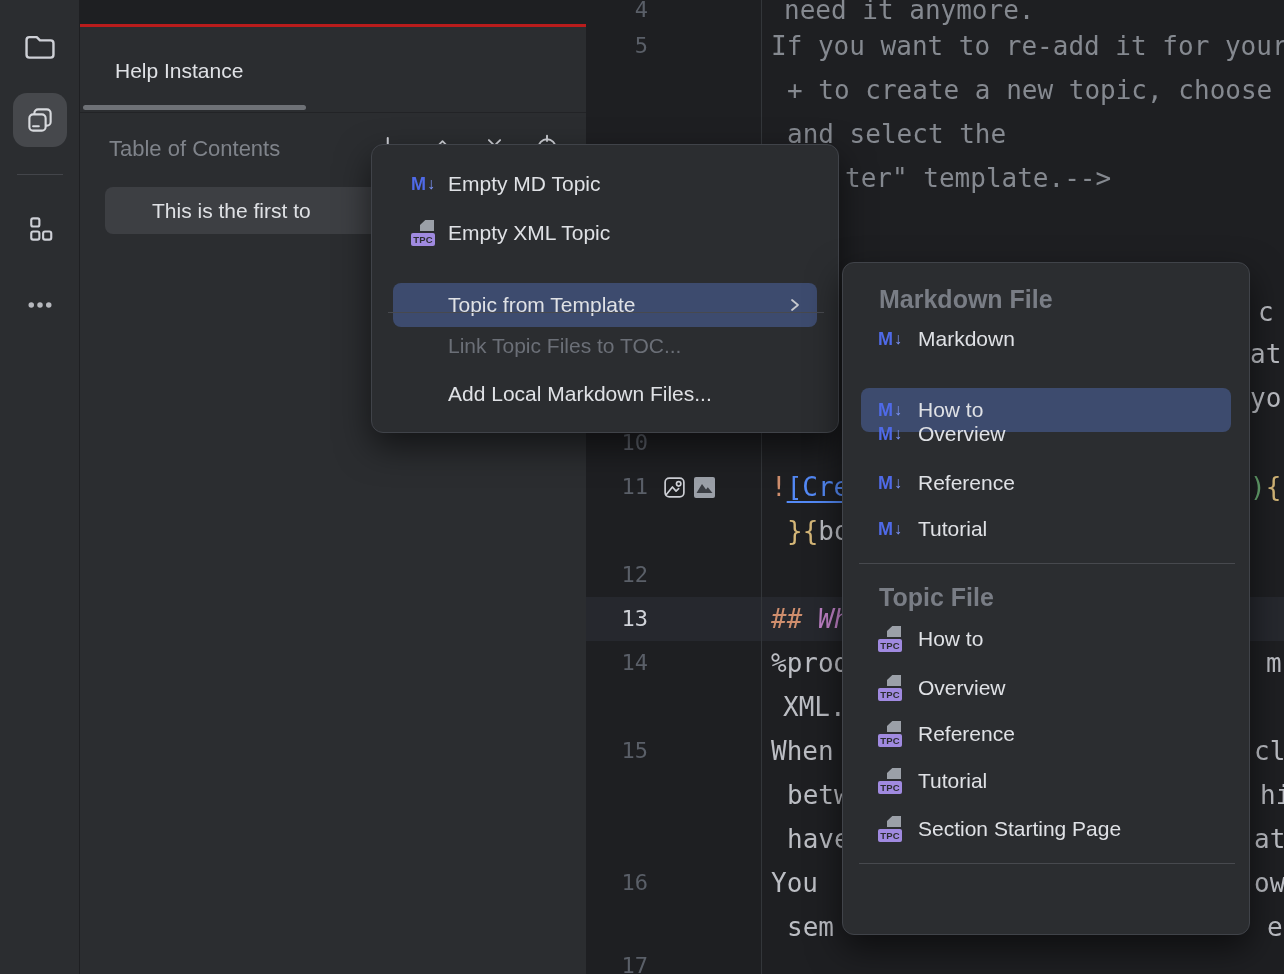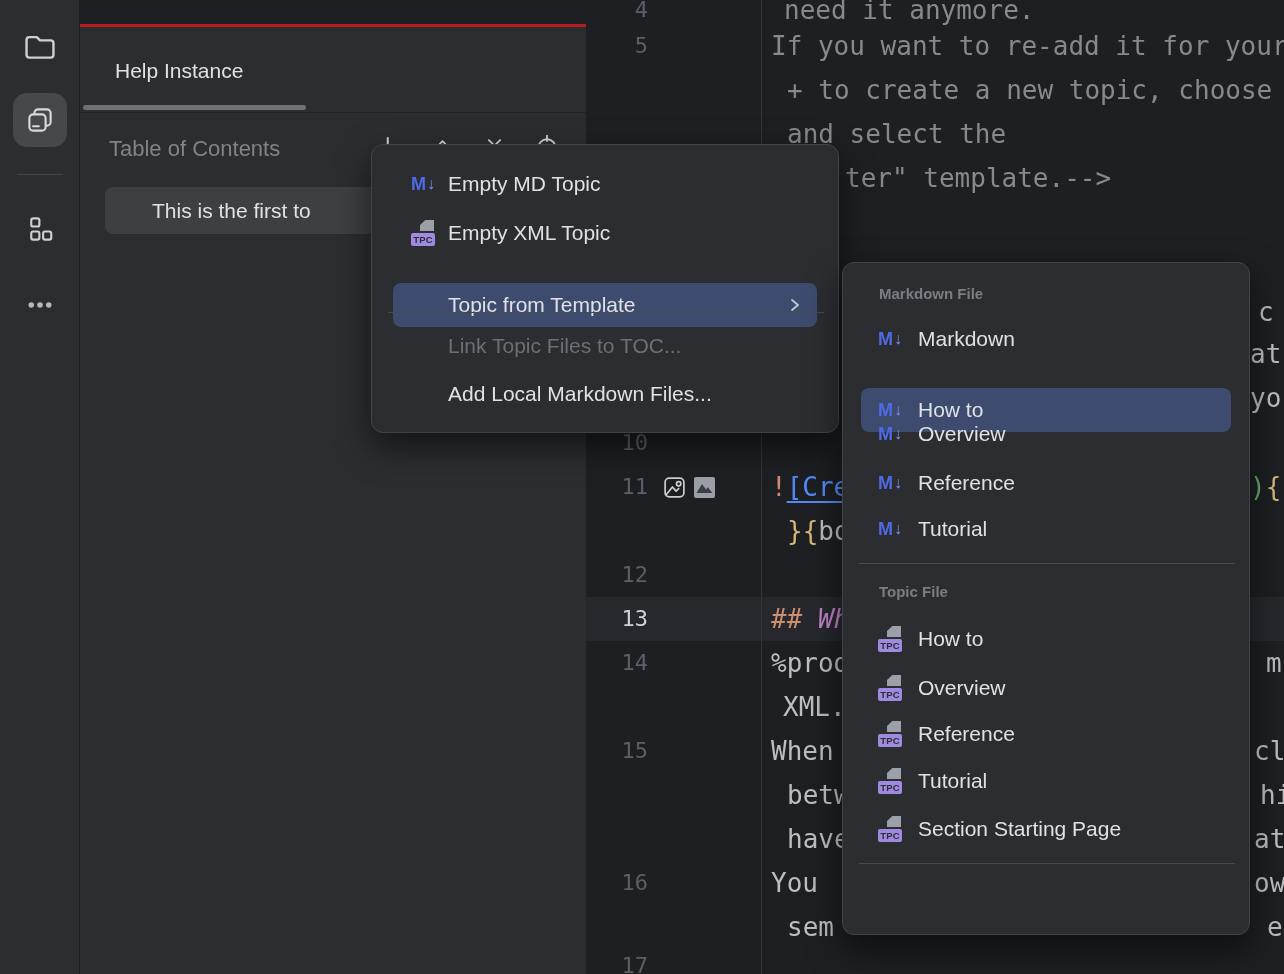--- a/index.html
+++ b/index.html
@@ -54,21 +54,21 @@
   
   .popup { position:absolute; background:#2b2d30; border:1px solid #404349;
            border-radius:12px; box-shadow:0 14px 34px rgba(0,0,0,.55); }
   #menu { left:371px; top:144px; width:468px; height:289px; z-index:30; }
   #submenu { left:842px; top:262px; width:408px; height:673px; z-index:40; }
   .mrow { position:absolute; height:44px; display:flex; align-items:center; border-radius:8px; }
   .mrow.hl { background:#3d4b6e;margin-top:24px; }
   .mtext { font-size:21px; color:#dfe1e5; }
   .mtext.dis { color:#6b6f77; }
   .msep { position:absolute; height:1px; background:#47494e; }
-  .shead { position:absolute; font-size:15px; font-weight:700; color:#797d85; }
+  .shead { position:absolute; font-size:25px; font-weight:700; color:#797d85; }
   .ico { display:flex; align-items:flex-start; justify-content:center; flex:none; }
   #menu .ico { width:32px; margin-left:14px; margin-right:9px; }
   #submenu .ico { width:26px; margin-left:16px; margin-right:15px; }
 
   
   .md-ico { display:flex; align-items:center; font-weight:700; }
   .md-ico .m { color:#4f6ae8; font-size:18px; }
   .md-ico .ar { color:#7b93f5; font-size:16px; margin-left:1px; }
 
   

